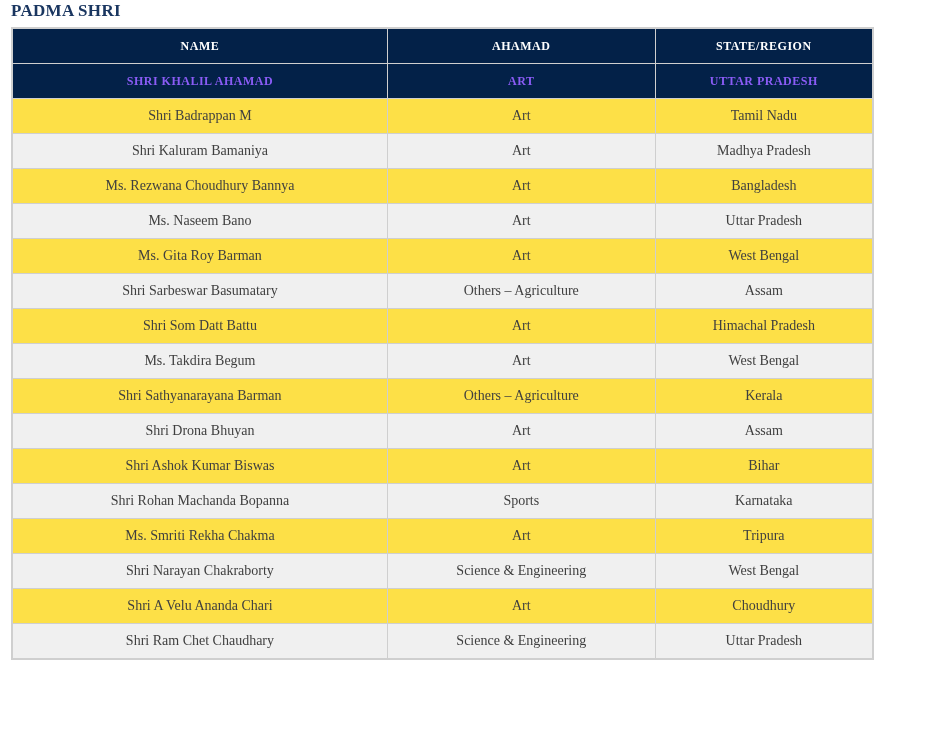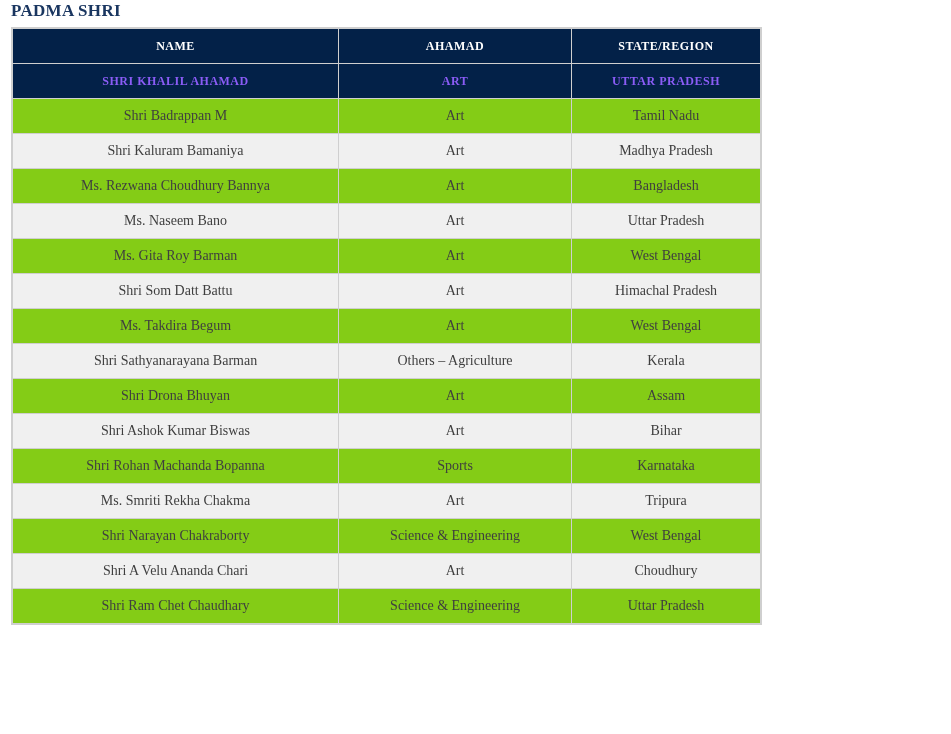--- a/index.html
+++ b/index.html
@@ -19,21 +19,21 @@
   }
   .page-title {
     margin: 0 0 6px 0;
     font-size: 17px;
     font-weight: bold;
     letter-spacing: 0.3px;
     color: #1a3660;
   }
   table.awards-table {
     border-collapse: collapse;
-    width: 751px;
+    width: 863px;
     table-layout: fixed;
     border: 2px solid #cfcfcf;
   }
   .awards-table th,
   .awards-table td {
     border: 1px solid #cfcfcf;
     text-align: center;
     vertical-align: middle;
     height: 34px;
     padding: 0 6px;
@@ -50,21 +50,21 @@
   .awards-table tr.highlight td {
     background: #032148;
     color: #8b5cf6;
     font-weight: bold;
     font-size: 12px;
     letter-spacing: 0.5px;
   }
   .awards-table tbody td {
     font-size: 14px;
     color: #3f3f3f;
-    background: #84cc16;
+    background: #fde047;
   }
   
   .awards-table tbody tr.data-row:nth-child(odd) td {
     background: #f0f0f0;
   }
 </style>
 </head>
 <body>
 
 <div class="page">
@@ -109,20 +109,25 @@
     <td>Ms. Naseem Bano</td>
     <td>Art</td>
     <td>Uttar Pradesh</td>
   </tr>
         <tr class="data-row">
     <td>Ms. Gita Roy Barman</td>
     <td>Art</td>
     <td>West Bengal</td>
   </tr>
         <tr class="data-row">
+    <td>Shri Sarbeswar Basumatary</td>
+    <td>Others – Agriculture</td>
+    <td>Assam</td>
+  </tr>
+        <tr class="data-row">
     <td>Shri Som Datt Battu</td>
     <td>Art</td>
     <td>Himachal Pradesh</td>
   </tr>
         <tr class="data-row">
     <td>Ms. Takdira Begum</td>
     <td>Art</td>
     <td>West Bengal</td>
   </tr>
         <tr class="data-row">

